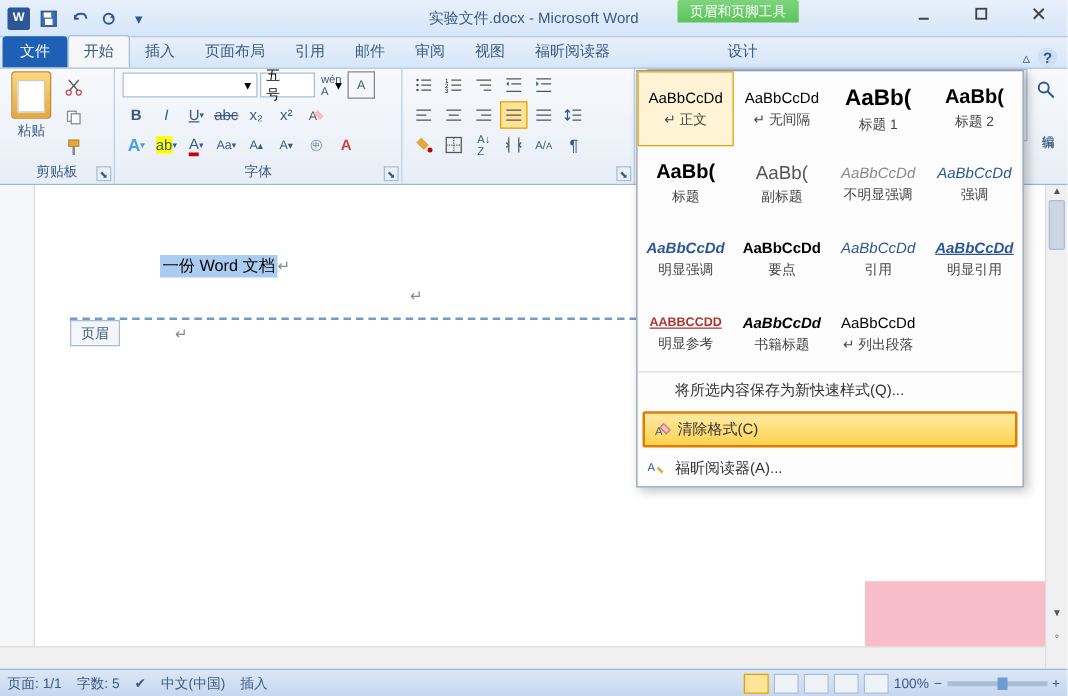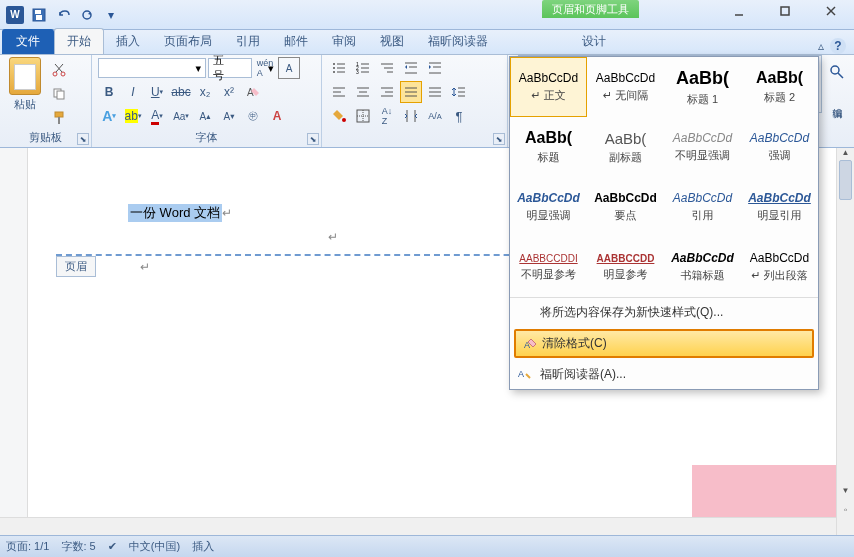--- a/index.html
+++ b/index.html
@@ -108,20 +108,21 @@
         </svg>
       </div>
     <div class="qat-btn">
         <svg class="ico" viewBox="0 0 16 16">
           <circle cx="8" cy="8" r="4" fill="none" stroke="#2b5797" stroke-width="1.5"></circle>
           <path d="M11 5 L12 8 L9 7" fill="#2b5797"></path>
         </svg>
       </div>
     <div class="qat-btn">▾</div>
   </div>
+  <div class="title-text">实验文件.docx - Microsoft Word</div>
   <div class="ctx-tab-group">
     <div class="ctx-tab-title">页眉和页脚工具</div>
   </div>
   <div class="win-controls">
     <div class="win-btn">
         <svg width="12" height="12">
           <line x1="2" y1="10" x2="10" y2="10" stroke="#444" stroke-width="1.5"></line>
         </svg>
       </div>
     <div class="win-btn">
@@ -447,24 +448,20 @@
       </div>
       <div class="sg-item">
         <div class="sg-preview" style="font-style:italic;color:#2b5797">AaBbCcDd</div>
         <div class="sg-name">引用</div>
       </div>
       <div class="sg-item">
         <div class="sg-preview" style="font-style:italic;font-weight:bold;color:#2b5797;text-decoration:underline">AaBbCcDd</div>
         <div class="sg-name">明显引用</div>
       </div>
       <div class="sg-item">
-        <div class="sg-preview" style="font-size:10px;color:#a33;text-decoration:underline">AABBCCDDI</div>
-        <div class="sg-name">不明显参考</div>
-      </div>
-      <div class="sg-item">
         <div class="sg-preview" style="font-size:10px;font-weight:bold;color:#a33;text-decoration:underline">AABBCCDD</div>
         <div class="sg-name">明显参考</div>
       </div>
       <div class="sg-item">
         <div class="sg-preview" style="font-style:italic;font-weight:bold">AaBbCcDd</div>
         <div class="sg-name">书籍标题</div>
       </div>
       <div class="sg-item">
         <div class="sg-preview" style="">AaBbCcDd</div>
         <div class="sg-name">↵ 列出段落</div>
@@ -510,13 +507,26 @@
   <div class="hscroll"></div>
   <div class="pink-box"></div>
 </div>
 
 <div class="statusbar">
   <span>页面: 1/1</span>
   <span>字数: 5</span>
   <span>✔</span>
   <span>中文(中国)</span>
   <span>插入</span>
+  <div class="status-right">
+    <div class="view-btn active"></div>
+    <div class="view-btn"></div>
+    <div class="view-btn"></div>
+    <div class="view-btn"></div>
+    <div class="view-btn"></div>
+    <span>100%</span>
+    <span>−</span>
+    <div class="zoom-slider">
+        <div class="zoom-thumb"></div>
+      </div>
+    <span>+</span>
+  </div>
 </div>
 
 </body></html>

